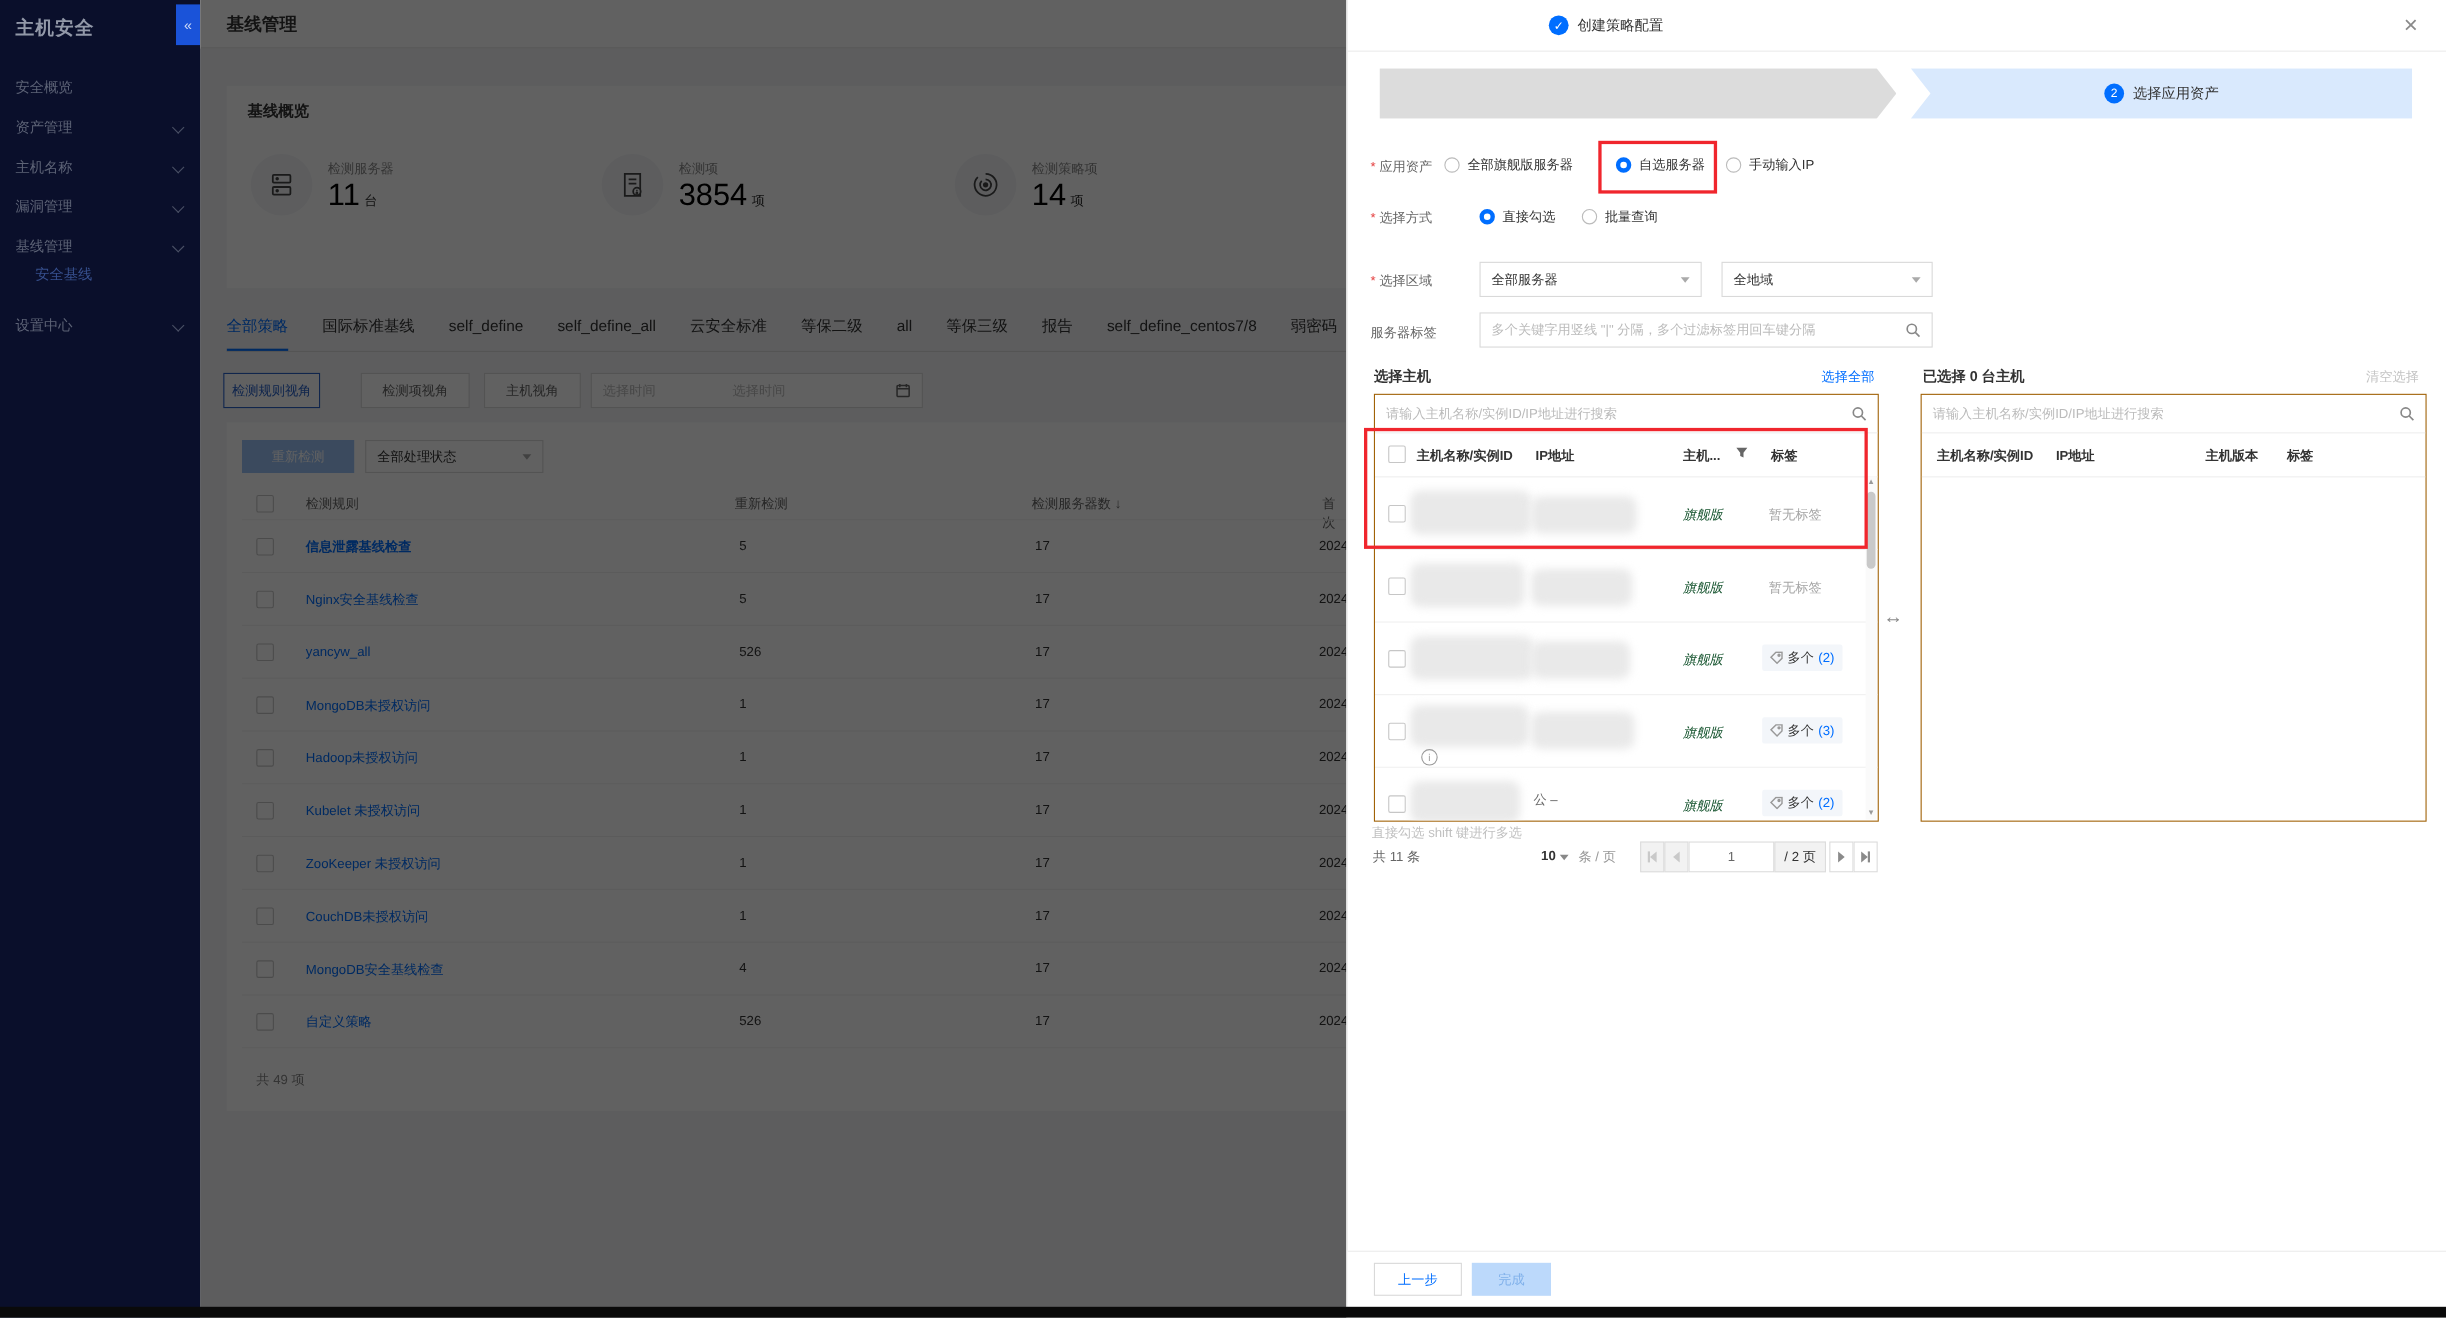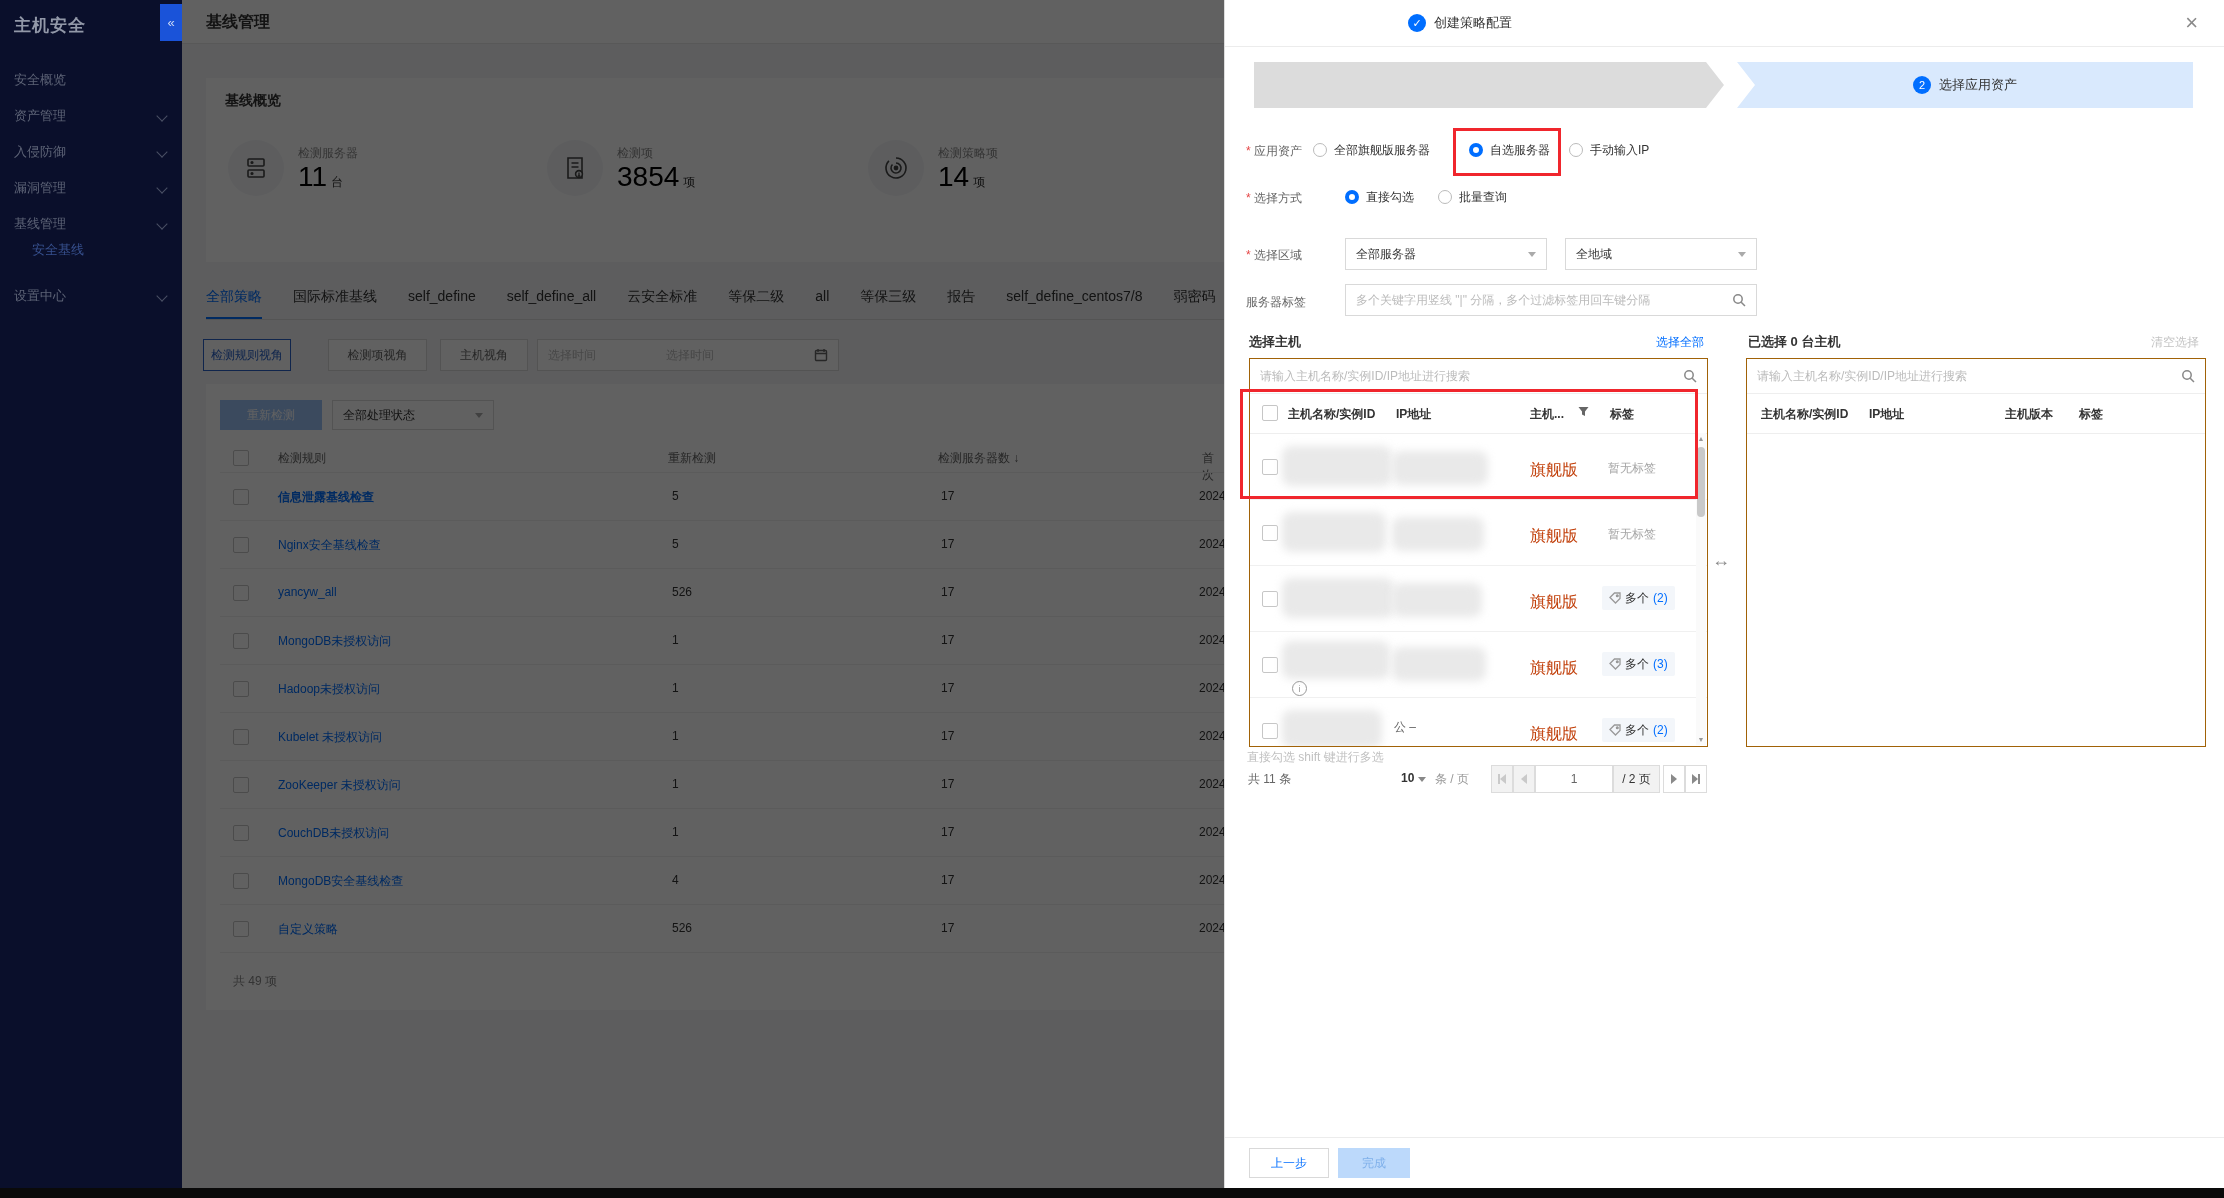--- a/index.html
+++ b/index.html
@@ -76,21 +76,21 @@
   .input{position:absolute;background:#fff;border:1px solid #d9d9d9;box-sizing:border-box;
          display:flex;align-items:center;font-size:12px;color:#bbb;padding:0 10px;}
   .redbox{position:absolute;border:3px solid #f0262d;z-index:9;pointer-events:none;}
   .panel{position:absolute;top:358px;height:389px;border:1px solid #a16207;box-sizing:border-box;background:#fff;overflow:hidden;}
   .p-search{position:absolute;left:0;top:0;right:0;height:34px;border-bottom:1px solid #eee;
             display:flex;align-items:center;padding:0 10px;font-size:12px;color:#bbb;}
   .p-head{position:absolute;left:0;top:34px;right:0;height:40px;border-bottom:1px solid #eee;}
   .p-head .h{position:absolute;top:13px;font-size:12px;font-weight:bold;color:#333;}
   .hrow{position:absolute;left:0;right:0;height:66px;border-bottom:1px solid #f0f0f0;}
   .blob{position:absolute;background:#e9e9e9;border-radius:9px;filter:blur(4px);}
-  .ver{position:absolute;font-size:16px;color:#c2410c;}
+  .ver{position:absolute;font-size:12px;color:#14532d;font-style:italic;}
   .notag{position:absolute;font-size:12px;color:#a5a5a5;}
   .pill{position:absolute;background:#f3f6fa;border-radius:2px;height:24px;display:flex;align-items:center;
         padding:0 7px;gap:4px;font-size:12px;}
   .pill .cnt{color:#006eff;}
   .sbar{position:absolute;right:1px;top:74px;bottom:1px;width:10px;background:#fafafa;}
   .sthumb{position:absolute;left:1px;width:8px;background:#c9c9c9;border-radius:4px;}
   .sarrow{position:absolute;left:0;width:10px;text-align:center;font-size:7px;color:#999;}
   .pgbox{box-sizing:border-box;border:1px solid #dcdcdc;height:28px;display:flex;align-items:center;
          justify-content:center;font-size:12px;color:#666;background:#fff;}
   .pgbox.dis{background:#f2f2f2;color:#c9c9c9;}
@@ -115,21 +115,21 @@
   <div class="abs sb-title">主机安全</div>
   <div class="abs sb-collapse">«</div>
   <div class="abs sb-item" style="top:62px;">
       <span>安全概览</span>
     </div>
   <div class="abs sb-item" style="top:98px;">
       <span>资产管理</span>
       <span class="chev"></span>
     </div>
   <div class="abs sb-item" style="top:134px;">
-      <span>入侵防御</span>
+      <span>主机名称</span>
       <span class="chev"></span>
     </div>
   <div class="abs sb-item" style="top:170px;">
       <span>漏洞管理</span>
       <span class="chev"></span>
     </div>
   <div class="abs sb-item" style="top:206px;">
       <span>基线管理</span>
       <span class="chev"></span>
     </div>

